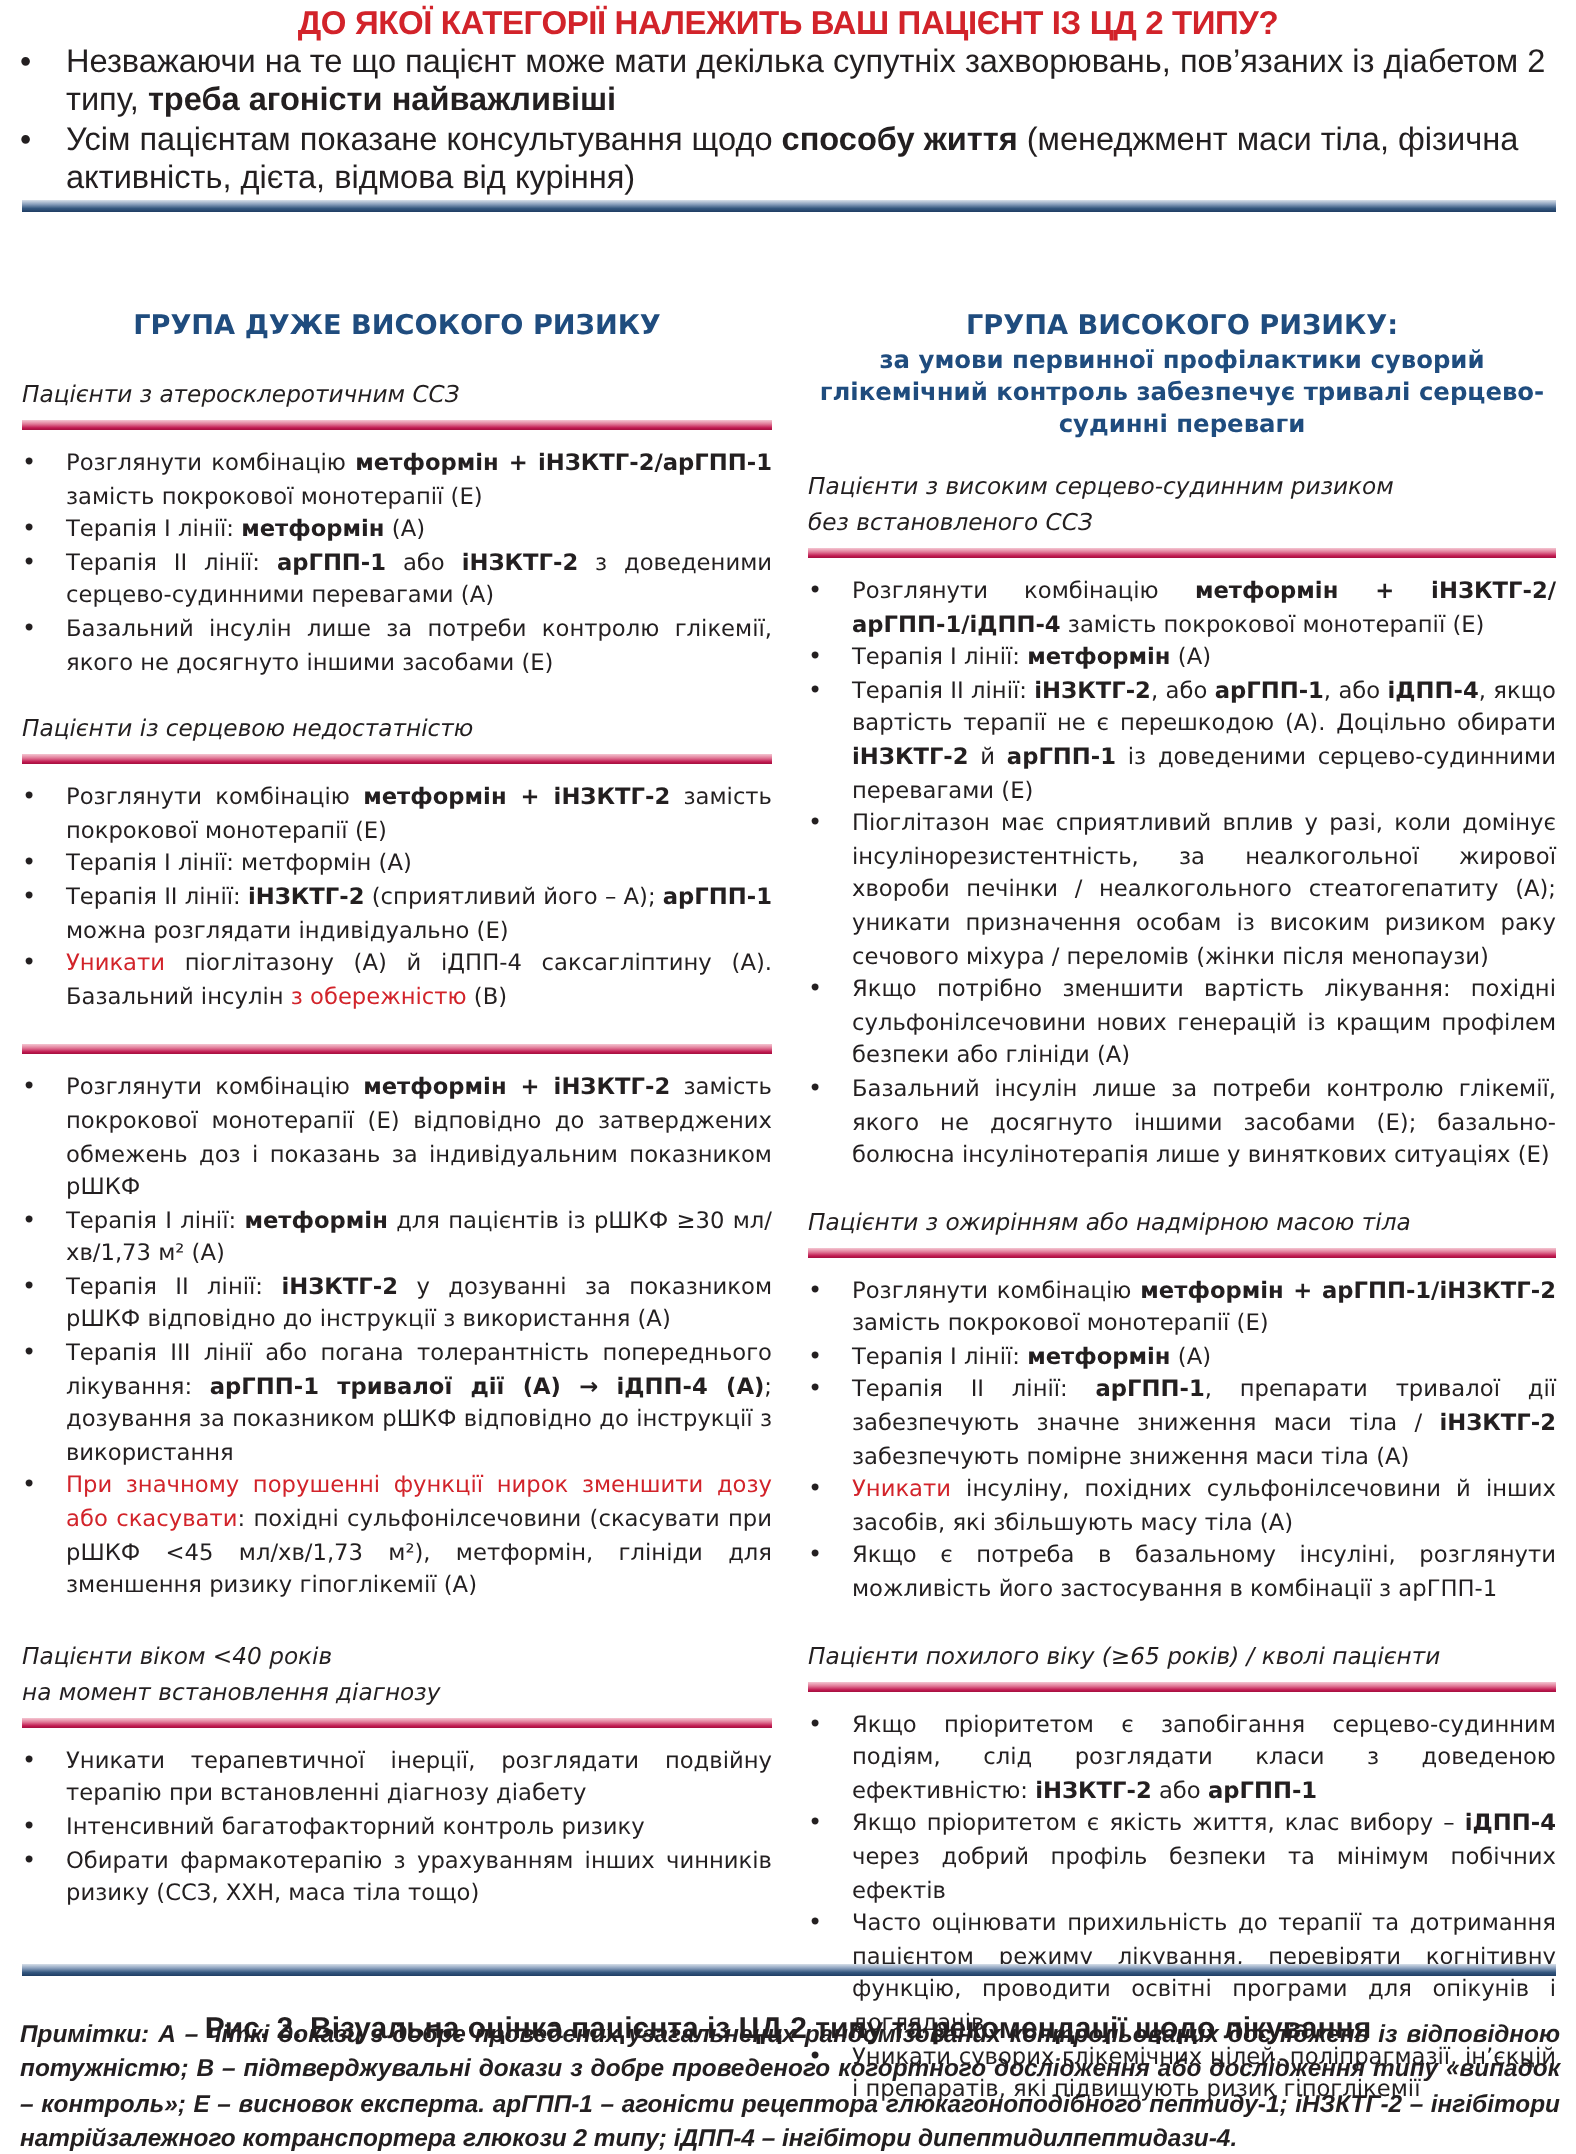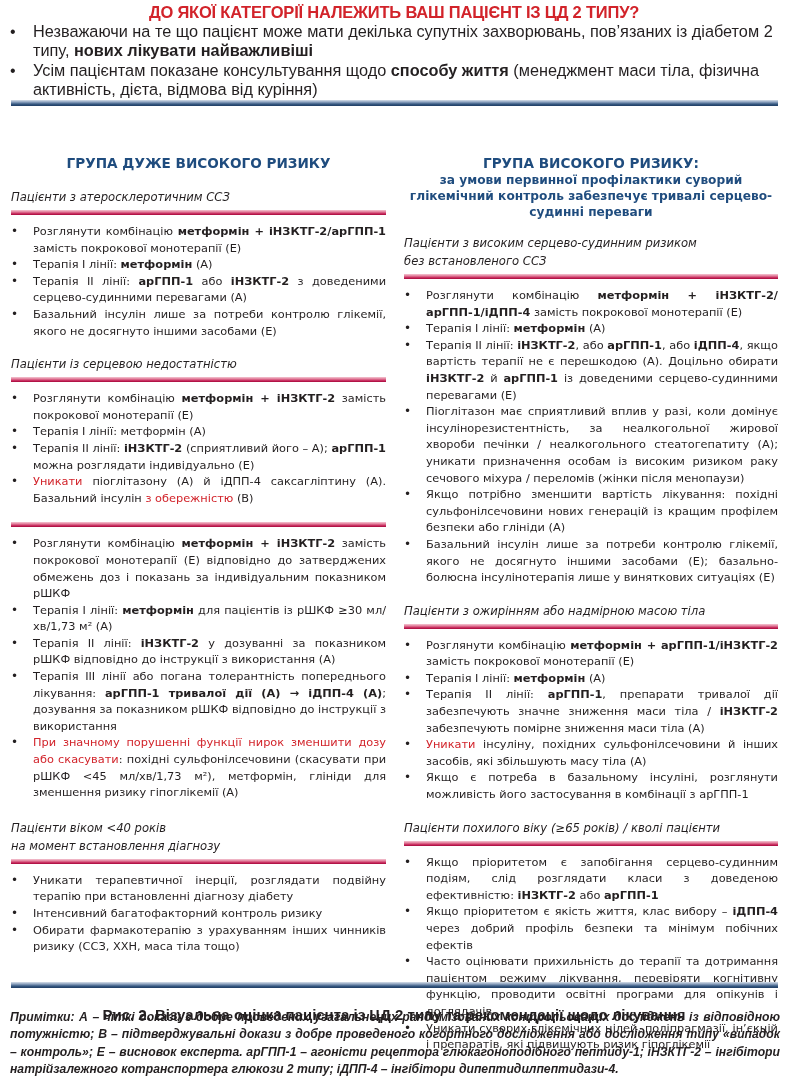--- a/index.html
+++ b/index.html
@@ -25,21 +25,21 @@
   .caption { position: absolute; top: 1006px; left: 0; width: 788px; text-align: center; font-family: "Liberation Sans", sans-serif; font-weight: bold; font-size: 15px; }
   .notes { position: absolute; top: 1009px; left: 10px; width: 770px; font-family: "Liberation Sans", sans-serif; font-style: italic; font-size: 12.2px; line-height: 17.3px; text-align: justify; font-weight: bold; }
 </style>
 </head>
 <body>
 
 <div class="top-title">ДО ЯКОЇ КАТЕГОРІЇ НАЛЕЖИТЬ ВАШ ПАЦІЄНТ ІЗ ЦД 2 ТИПУ?</div>
 
 <div class="intro">
   <ul>
-    <li><span>Незважаючи на те що пацієнт може мати декілька супутніх захворювань, пов’язаних із діабетом 2 типу, </span><b>нових лікувати найважливіші</b><span></span></li>
+    <li><span>Незважаючи на те що пацієнт може мати декілька супутніх захворювань, пов’язаних із діабетом 2 типу, </span><b>треба агоністи найважливіші</b><span></span></li>
     <li><span>Усім пацієнтам показане консультування щодо </span><b>способу життя</b><span> (менеджмент маси тіла, фізична активність, дієта, відмова від куріння)</span></li>
   </ul>
 </div>
 
 <div class="bar-blue" style="top:100px; left:11px; width:767px;"></div>
 
 <div class="col col-left">
   <div class="group-title" style="margin-top:5px; margin-bottom:16px;">ГРУПА ДУЖЕ ВИСОКОГО РИЗИКУ</div>
   <div id="left-sections">
       <div style="margin-bottom: 16px;">

